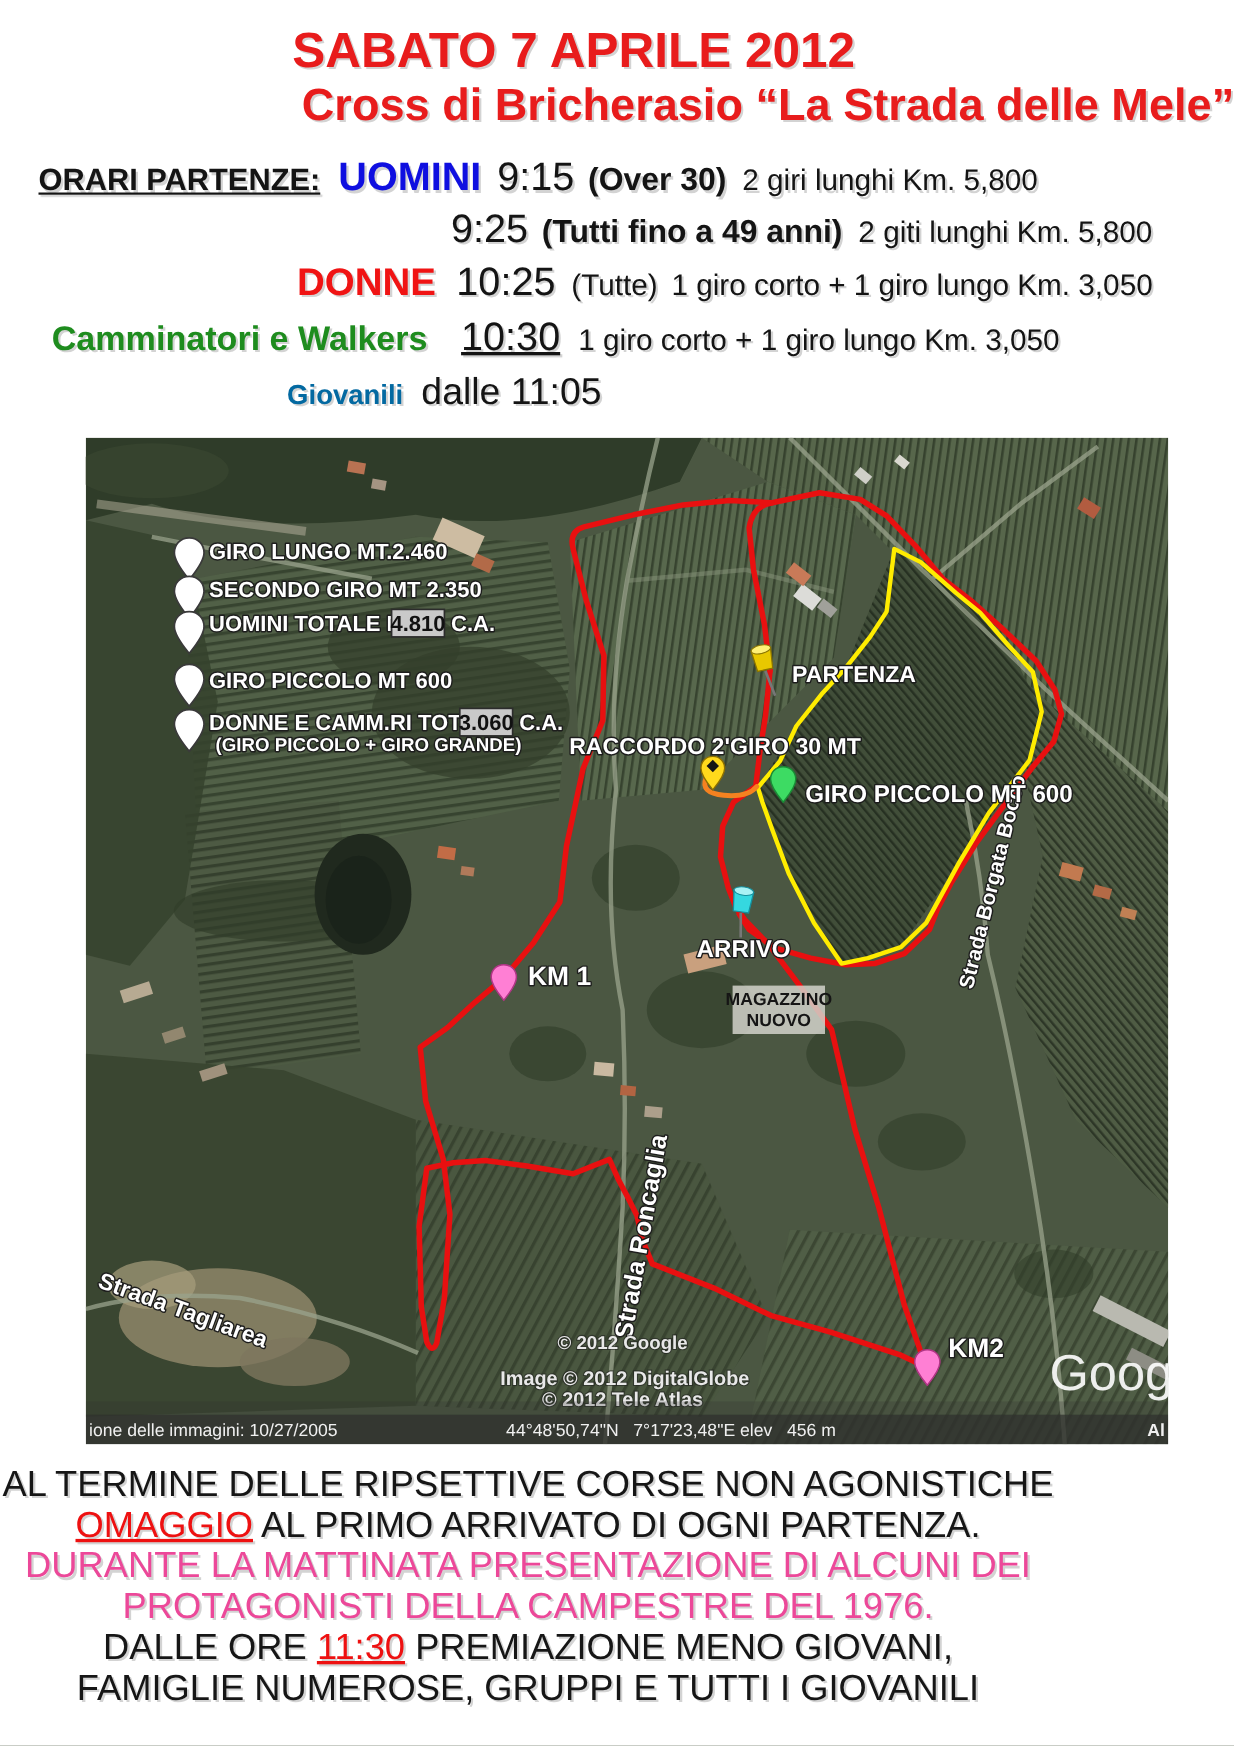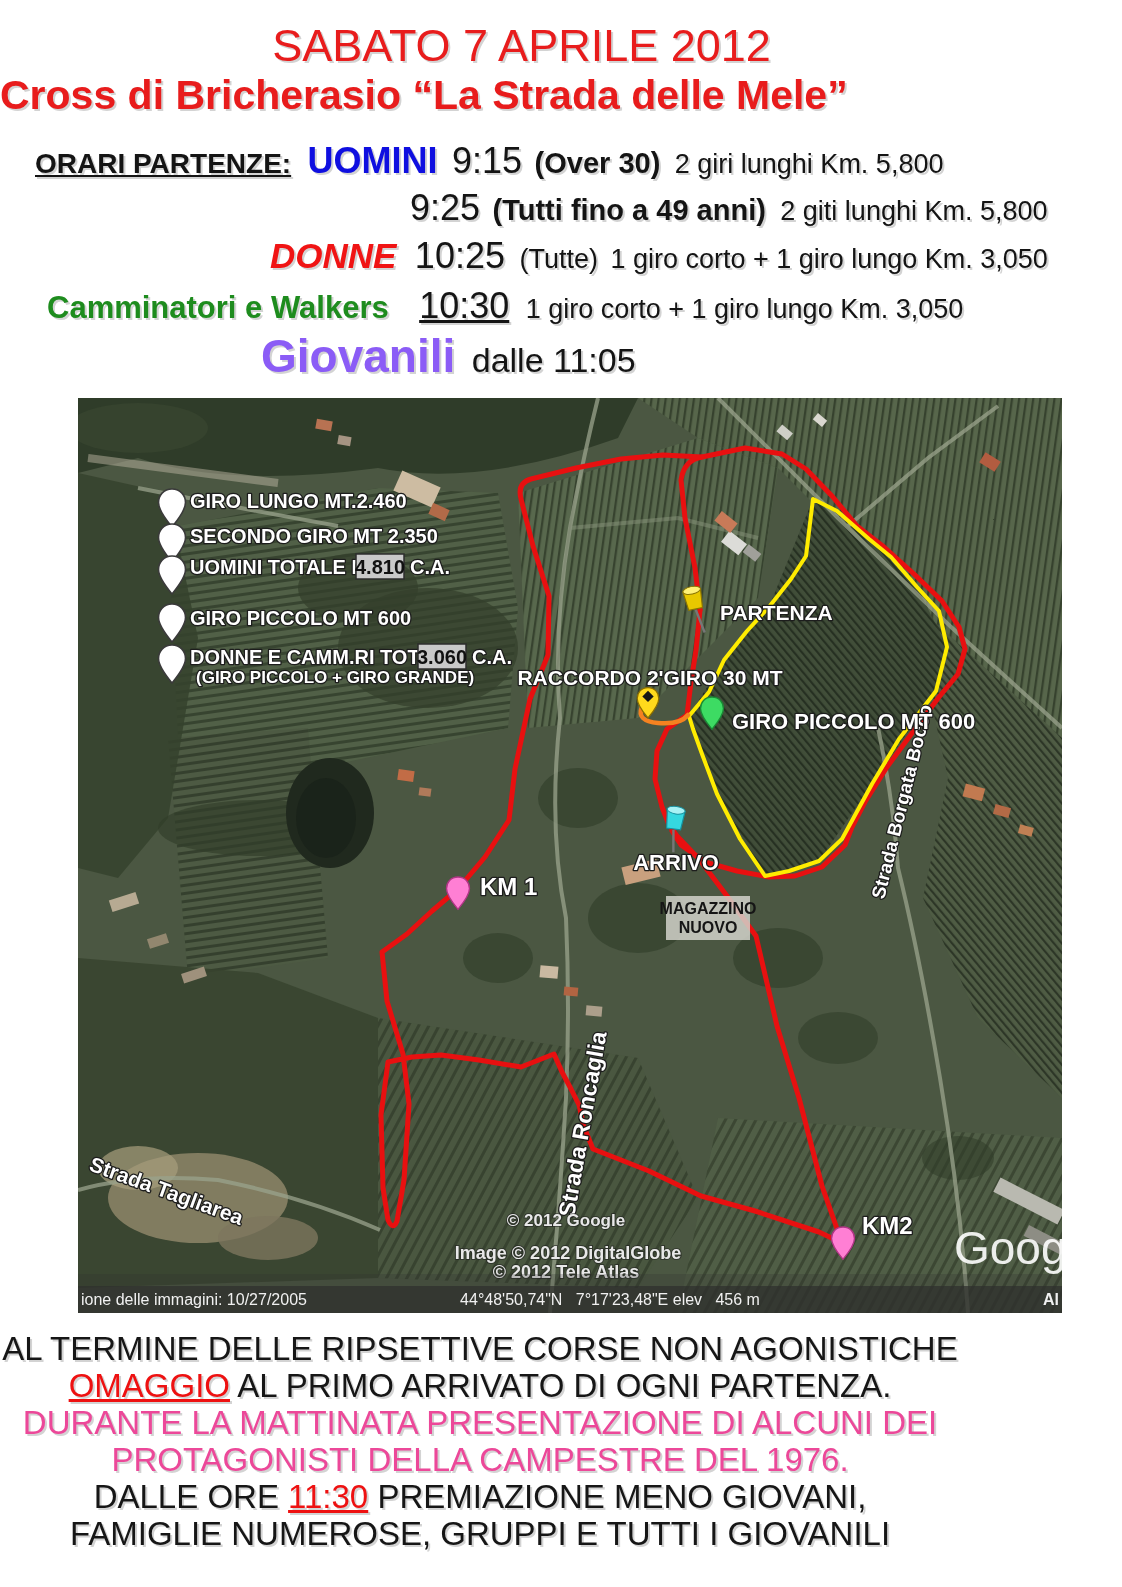--- a/index.html
+++ b/index.html
@@ -2,22 +2,22 @@
 <html><head>
 <meta charset="utf-8">
 <style>
   html,body{margin:0;padding:0;}
   body{
     width:1122px;height:1587px;position:relative;background:#ffffff;
     font-family:"Liberation Sans",sans-serif;overflow:hidden;
   }
   .abs{position:absolute;white-space:nowrap;}
   .shadow{text-shadow:2px 2px 0 rgba(130,130,130,.35);}
-  .title{width:1043px;text-align:center;font-size:45px;font-weight:normal;color:#e81c1c;letter-spacing:0px;}
-  .subtitle{width:1122px;text-align:left;font-size:41px;font-weight:bold;color:#e81c1c;}
+  .title{width:1043px;text-align:center;font-size:45px;font-weight:bold;color:#e81c1c;letter-spacing:0px;}
+  .subtitle{width:1122px;text-align:right;font-size:41px;font-weight:bold;color:#e81c1c;}
   .row{line-height:44px;color:#141414;}
   .orari{font-size:28px;font-weight:bold;text-decoration:underline;margin-right:12px;}
   .cat{font-weight:bold;}
   .t36{font-size:36px;}
   .t34{font-size:34px;}
   .bold29{font-size:29px;font-weight:bold;}
   .det{font-size:27px;}
   .footer-line{width:960px;text-align:center;font-size:33px;color:#161616;line-height:37px;}
   .f-red{color:#ee1111;text-decoration:underline;}
   .f-blue{color:#ec4899;}
@@ -37,32 +37,32 @@
   <span class="t36" style="margin-right:8px;">9:15</span>
   <span class="bold29" style="margin-right:10px;">(Over 30)</span>
   <span class="det">2 giri lunghi Km. 5,800</span>
 </div>
 <div class="abs row shadow" style="top:186px;left:410px;">
   <span class="t36" style="margin-right:8px;">9:25</span>
   <span class="bold29" style="margin-right:10px;">(Tutti fino a 49 anni)</span>
   <span class="det">2 giti lunghi Km. 5,800</span>
 </div>
 <div class="abs row shadow" style="top:234px;left:270px;">
-  <span class="cat" style="font-size:35px;color:#f01414;margin-right:14px;font-style:italic;">DONNE</span>
+  <span class="cat" style="font-size:35px;color:#f01414;margin-right:14px;">DONNE</span>
   <span class="t36" style="margin-right:10px;">10:25</span>
   <span class="det" style="margin-right:8px;">(Tutte)</span>
   <span class="det">1 giro corto + 1 giro lungo Km. 3,050</span>
 </div>
 <div class="abs row shadow" style="top:284px;left:47px;">
   <span class="cat" style="font-size:31px;color:#1e8c1e;margin-right:26px;">Camminatori e Walkers</span>
   <span class="t36" style="margin-right:12px;text-decoration:underline;">10:30</span>
   <span class="det">1 giro corto + 1 giro lungo Km. 3,050</span>
 </div>
 <div class="abs row shadow" style="top:334px;left:261px;">
-  <span class="cat" style="font-size:46px;color:#8b5cf6;margin-right:12px;margin-top:16px;">Giovanili</span>
+  <span class="cat" style="font-size:25px;color:#0369a1;margin-right:12px;margin-top:16px;">Giovanili</span>
   <span class="t34">dalle 11:05</span>
 </div>
 
 <svg class="abs" style="top:398px;left:78px;" width="984" height="915" viewBox="0 0 984 915">
   <defs>
     <pattern id="pat1" width="7" height="7" patternUnits="userSpaceOnUse" patternTransform="rotate(8)">
       <line x1="1" y1="0" x2="1" y2="7" stroke="rgba(22,30,18,.5)" stroke-width="2.6"></line>
     </pattern>
     <pattern id="pat2" width="6" height="6" patternUnits="userSpaceOnUse" patternTransform="rotate(-40)">
       <line x1="1" y1="0" x2="1" y2="6" stroke="rgba(16,24,14,.55)" stroke-width="2.4"></line>

